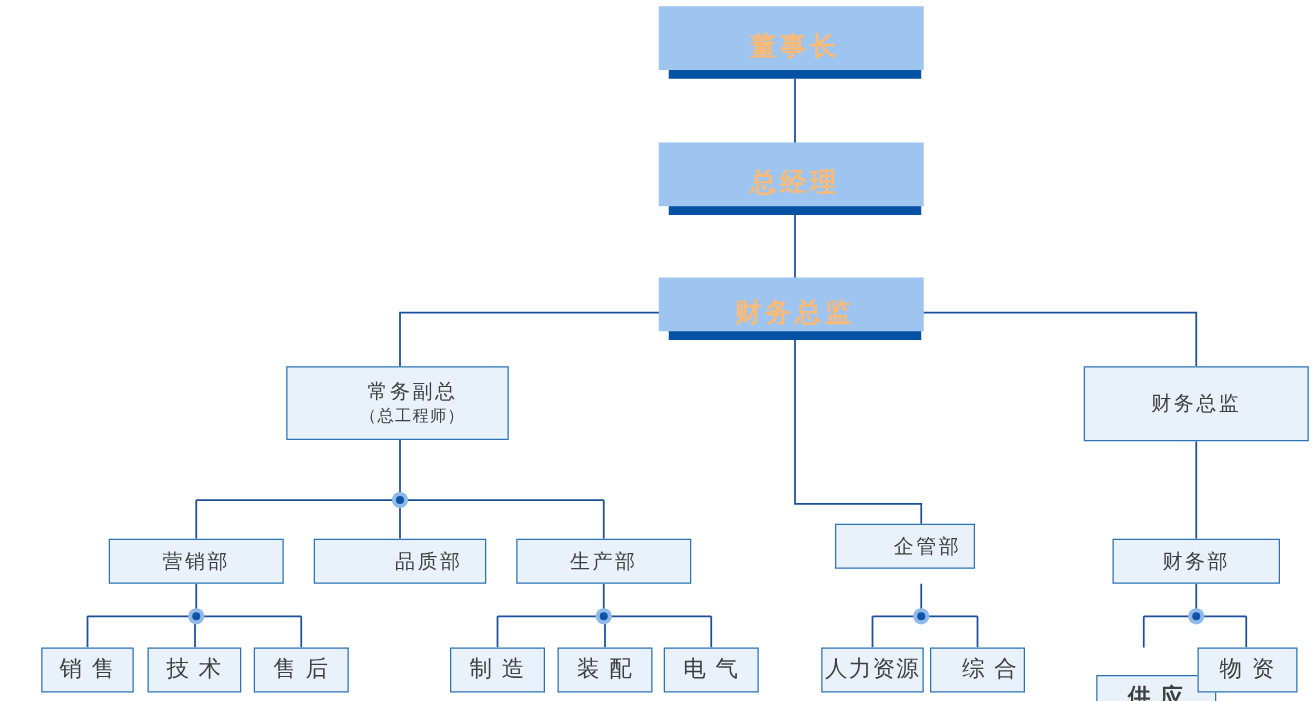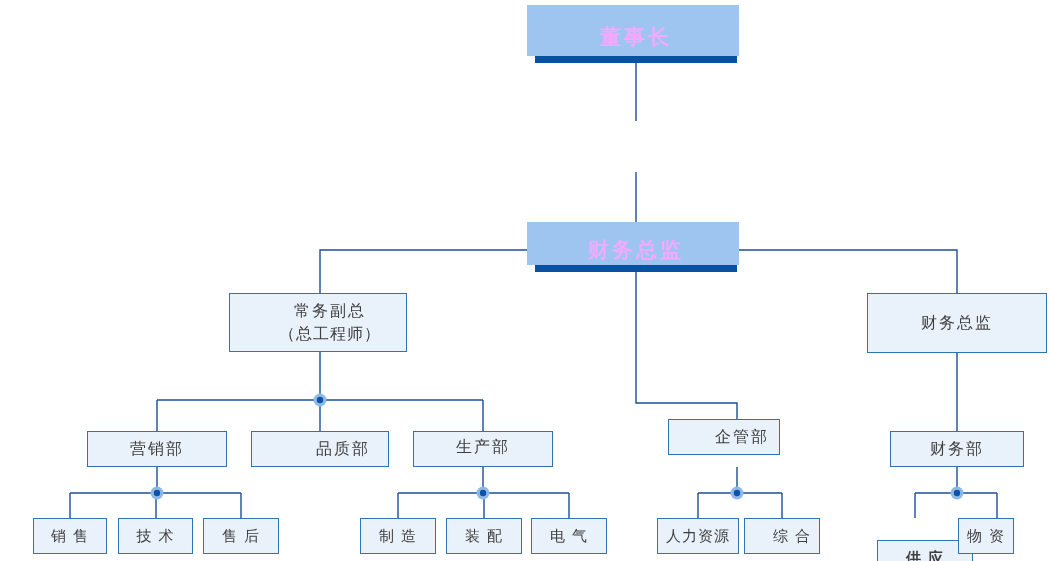--- a/index.html
+++ b/index.html
@@ -13,40 +13,40 @@
   svg.connector-layer{
     position:absolute;left:0;top:0;width:1050px;height:561px;z-index:1;
   }
   .node{
     position:absolute;z-index:2;
     display:flex;flex-direction:column;align-items:center;justify-content:center;
     box-sizing:border-box;text-align:center;cursor:default;
   }
   .node.primary{
     background:var(--primary-fill);
-    color:#f0abfc;
+    color:#fdba74;
   }
   .node.primary::before{
     content:"";position:absolute;left:-8px;top:-7px;
     width:calc(100% + 10px);height:100%;
     background:var(--primary-shadow);
     z-index:-1;
   }
   .node.primary .label{
     font-size:21px;font-weight:bold;letter-spacing:3px;line-height:1.2;
   }
   .node.secondary,.node.dept,.node.leaf{
     background:var(--light-fill);
     border:1.5px solid var(--light-border);
     color:var(--text-dark);
   }
   .node.secondary .label{font-size:16px;letter-spacing:2px;line-height:1.25;}
-  .node.secondary .sublabel{font-size:16px;letter-spacing:1px;line-height:1.2;margin-top:3px;}
+  .node.secondary .sublabel{font-size:13px;letter-spacing:1px;line-height:1.2;margin-top:3px;}
   .node.dept .label{font-size:16px;letter-spacing:2px;line-height:1.2;}
-  .node.leaf .label{font-size:15px;letter-spacing:1px;line-height:1.2;white-space:nowrap;}
+  .node.leaf .label{font-size:18px;letter-spacing:1px;line-height:1.2;white-space:nowrap;}
 </style>
 </head>
 <body>
 
 <div class="canvas" style="--primary-fill: #0552a5; --primary-shadow: #9ec5f0; --light-fill: #e9f1fa; --light-border: #2e74b5; --text-dark: #3f3f3f;">
   <svg class="connector-layer" viewBox="0 0 1050 561" xmlns="http://www.w3.org/2000/svg">
       <polyline points="636,63 636,121" fill="none" stroke="#1b4e9b" stroke-width="1.4"></polyline>
       <polyline points="636,172 636,229" fill="none" stroke="#1b4e9b" stroke-width="1.4"></polyline>
       <polyline points="535,250 320,250 320,293" fill="none" stroke="#1b4e9b" stroke-width="1.4"></polyline>
       <polyline points="737,250 957,250 957,293" fill="none" stroke="#1b4e9b" stroke-width="1.4"></polyline>
@@ -92,37 +92,40 @@
         <circle cx="737" cy="493" r="3.2" fill="#0f52a8"></circle>
       </g>
       <g>
         <circle cx="957" cy="493" r="6.5" fill="#8fb9e9"></circle>
         <circle cx="957" cy="493" r="3.2" fill="#0f52a8"></circle>
       </g>
     </svg>
 <div class="node primary" style="left: 535px; top: 12px; width: 202px; height: 51px;">
       <div class="label">董事长</div>
     </div>
+    <div class="node primary" style="left: 535px; top: 121px; width: 202px; height: 51px;">
+      <div class="label">总经理</div>
+    </div>
     <div class="node primary" style="left: 535px; top: 229px; width: 202px; height: 43px;">
       <div class="label">财务总监</div>
     </div>
     <div class="node secondary" style="left: 229px; top: 293px; width: 178px; height: 59px; padding-left: 24px;">
       <div class="label">常务副总</div>
       <div class="sublabel">（总工程师）</div>
     </div>
     <div class="node secondary" style="left: 867px; top: 293px; width: 180px; height: 60px;">
       <div class="label">财务总监</div>
     </div>
     <div class="node dept" style="left: 87px; top: 431px; width: 140px; height: 36px;">
       <div class="label">营销部</div>
     </div>
     <div class="node dept" style="left: 251px; top: 431px; width: 138px; height: 36px; padding-left: 46px;">
       <div class="label">品质部</div>
     </div>
-    <div class="node dept" style="left: 413px; top: 431px; width: 140px; height: 36px; font-family: Liberation Mono, monospace;">
+    <div class="node dept" style="left: 413px; top: 431px; width: 140px; height: 36px;">
       <div class="label">生产部</div>
     </div>
     <div class="node dept" style="left: 668px; top: 419px; width: 112px; height: 36px; padding-left: 36px;">
       <div class="label">企管部</div>
     </div>
     <div class="node dept" style="left: 890px; top: 431px; width: 134px; height: 36px;">
       <div class="label">财务部</div>
     </div>
     <div class="node leaf" style="left: 33px; top: 518px; width: 74px; height: 36px;">
       <div class="label">销 售</div>
@@ -144,16 +147,16 @@
     </div>
     <div class="node leaf" style="left: 657px; top: 518px; width: 82px; height: 36px;">
       <div class="label">人力资源</div>
     </div>
     <div class="node leaf" style="left: 744px; top: 518px; width: 76px; height: 36px; padding-left: 20px;">
       <div class="label">综 合</div>
     </div>
     <div class="node leaf" style="left: 877px; top: 540px; width: 96px; height: 36px; font-weight: bold;">
       <div class="label">供 应</div>
     </div>
-    <div class="node leaf" style="left: 958px; top: 518px; width: 56px; height: 36px;">
+    <div class="node leaf" style="left: 958px; top: 518px; width: 80px; height: 36px;">
       <div class="label">物 资</div>
     </div>
   </div>
 
 </body></html>

